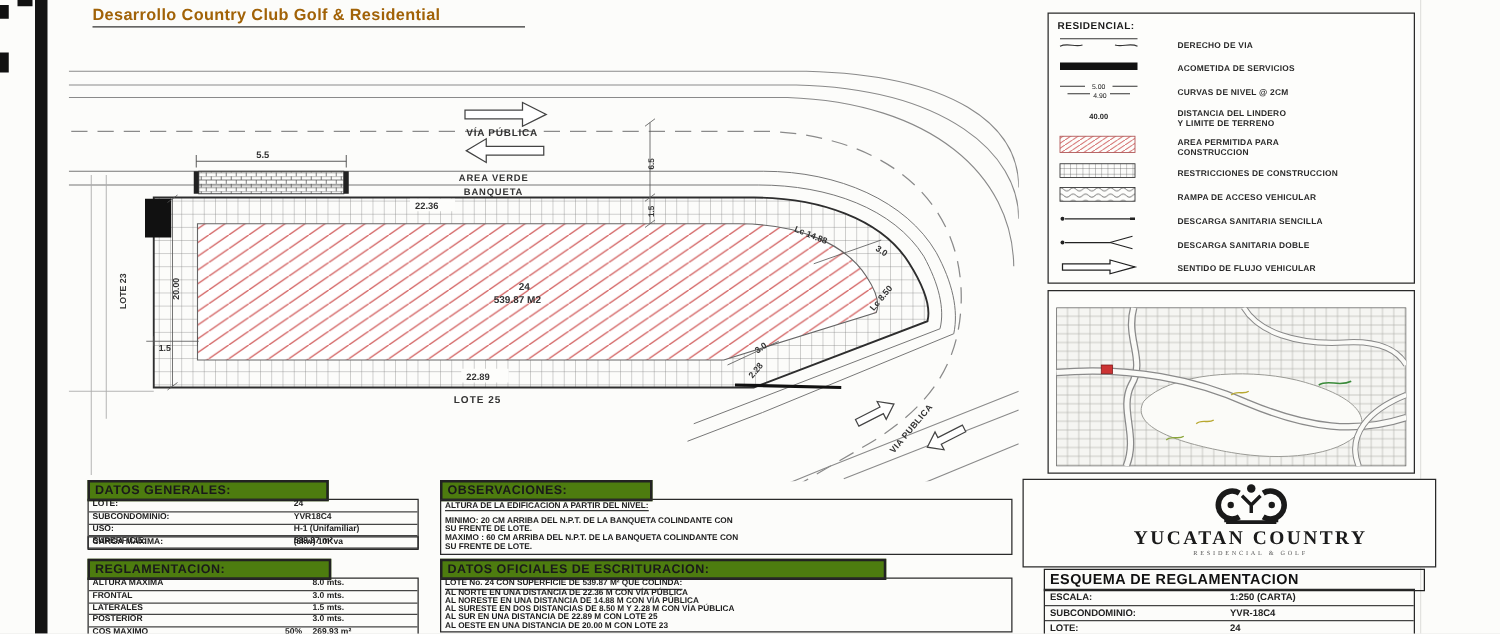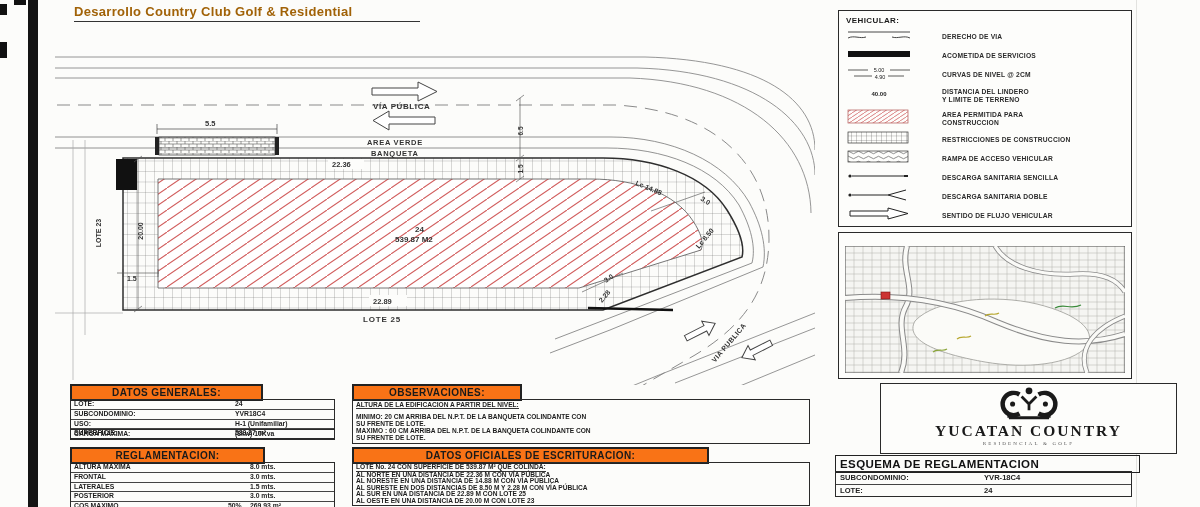--- a/index.html
+++ b/index.html
@@ -8,22 +8,22 @@
   .abs{position:absolute;}
   
   .scan-bar{left:28px;top:0;width:10px;height:507px;background:#141414;}
   .nub{background:#111;}
   .edge-line{left:1136px;top:0;width:1px;height:507px;background:#e2e2df;}
   
   .title{left:74px;top:4px;width:346px;font-size:13px;font-weight:bold;letter-spacing:.3px;
          border-bottom:1.5px solid #333;padding-bottom:2px;color:#a16207;}
   
   .panel{border:1.2px solid #2a2a2a;background:#fdfdfb;}
-  .hdrbox{border:2px solid #222;background:#f97316;font-weight:bold;letter-spacing:.4px;
-          font-size:10px;padding:1px 4px;color:#1a1a1a;white-space:nowrap;text-align:center;}
+  .hdrbox{border:2px solid #222;background:#4d7c0f;font-weight:bold;letter-spacing:.4px;
+          font-size:10px;padding:1px 4px;color:#1a1a1a;white-space:nowrap;}
   
   .tbl{border:1.2px solid #2a2a2a;}
   .trow{position:relative;border-bottom:1px solid #444;font-size:6.8px;font-weight:bold;
         line-height:1;padding:1px 3px;white-space:nowrap;color:#1c1c1c;}
   .trow:last-child{border-bottom:none;}
   .tval{position:absolute;top:1px;}
   .txtline{font-size:6.6px;font-weight:bold;line-height:7.1px;white-space:nowrap;color:#1c1c1c;}
   .uline{border-bottom:1px solid #333;display:inline-block;}
   
   .sym-title{font-size:8px;font-weight:bold;letter-spacing:.4px;padding:5px 0 2px 7px;color:#1a1a1a;}
@@ -173,21 +173,21 @@
       <text transform="translate(547,258) rotate(-50)" font-size="7">2.28</text>
     </g>
 
     <text x="360" y="187" font-size="8" font-weight="600" fill="#333">24</text>
     <text x="340" y="197" font-size="8" font-weight="600" fill="#333">539.87 M2</text>
     <text x="308" y="277" font-size="8" font-weight="600" letter-spacing="0.8" fill="#333">LOTE 25</text>
     <text transform="rotate(-90 46 188)" x="46" y="188" font-size="7" font-weight="600" text-anchor="middle" fill="#333">LOTE 23</text>
   </svg>
 
   <div class="abs panel" style="left:838px;top:10px;width:292px;height:215px;">
-    <div class="sym-title">VEHICULAR:</div>
+    <div class="sym-title">RESIDENCIAL:</div>
 
     <div class="sym-row">
       <span class="sym-icon">
         <svg width="66" height="14">
             <path d="M2,4 H64" stroke="#333" stroke-width="0.9" fill="none"></path>
         <path d="M2,10 C8,7 14,11 20,9 M46,9 C52,11 58,7 64,10" stroke="#333" stroke-width="0.9" fill="none"></path>
           </svg>
       </span>
       <span class="sym-label">DERECHO DE VIA</span>
     </div>
@@ -382,36 +382,40 @@
   <div class="abs hdrbox" style="left:352px;top:447px;width:345px;">DATOS OFICIALES DE ESCRITURACION:</div>
   <div class="abs tbl" style="left:352px;top:462px;width:450px;height:40px;padding:1px 3px;">
     <div class="txtline" style="line-height:6.6px;"><span class="uline">LOTE No. 24 CON SUPERFICIE DE 539.87 M² QUE COLINDA:</span></div>
     <div class="txtline" style="line-height:6.6px;">AL NORTE EN UNA DISTANCIA DE 22.36 M CON VÍA PÚBLICA</div>
     <div class="txtline" style="line-height:6.6px;">AL NORESTE EN UNA DISTANCIA DE 14.88 M  CON VÍA PÚBLICA</div>
     <div class="txtline" style="line-height:6.6px;">AL SURESTE EN DOS DISTANCIAS DE 8.50 M Y 2.28 M CON VÍA PÚBLICA</div>
     <div class="txtline" style="line-height:6.6px;">AL SUR EN UNA  DISTANCIA DE 22.89 M CON LOTE 25</div>
     <div class="txtline" style="line-height:6.6px;">AL OESTE EN UNA  DISTANCIA DE 20.00 M CON LOTE 23</div>
   </div>
 
-  <div class="abs panel" style="left:880px;top:383px;width:295px;height:69px;">
+  <div class="abs panel" style="left:818px;top:383px;width:295px;height:69px;padding-left:34px;">
     <svg style="display:block;margin:2px auto 0;" width="64" height="36" viewBox="0 0 60 34">
       <circle cx="30" cy="4.5" r="3.2" fill="#1a1a1a"></circle>
       <path d="M23,10 L30,17 L37,10 M30,17 V23" stroke="#1a1a1a" stroke-width="2.6" fill="none"></path>
       <path d="M21,8 A10.5,10.5 0 1 0 21,26" stroke="#1a1a1a" stroke-width="4.2" fill="none"></path>
       <path d="M39,8 A10.5,10.5 0 1 1 39,26" stroke="#1a1a1a" stroke-width="4.2" fill="none"></path>
       <circle cx="14.5" cy="17" r="2.4" fill="#1a1a1a"></circle>
       <circle cx="45.5" cy="17" r="2.4" fill="#1a1a1a"></circle>
       <path d="M11,30 H49 M11,25.5 V30 M49,25.5 V30" stroke="#1a1a1a" stroke-width="2.8" fill="none"></path>
     </svg>
     <div class="brand-name">YUCATAN COUNTRY</div>
     <div class="brand-tag">RESIDENCIAL &amp; GOLF</div>
   </div>
   <div class="abs esq-hdr" style="left:835px;top:455px;width:295px;">ESQUEMA DE REGLAMENTACION</div>
   <div class="abs tbl" style="left:835px;top:471px;width:295px;">
     <div class="esq-row">
+      <span>ESCALA:</span>
+      <span class="esq-val">1:250 (CARTA)</span>
+    </div>
+    <div class="esq-row">
       <span>SUBCONDOMINIO:</span>
       <span class="esq-val">YVR-18C4</span>
     </div>
     <div class="esq-row">
       <span>LOTE:</span>
       <span class="esq-val">24</span>
     </div>
   </div>
 
 </div>

